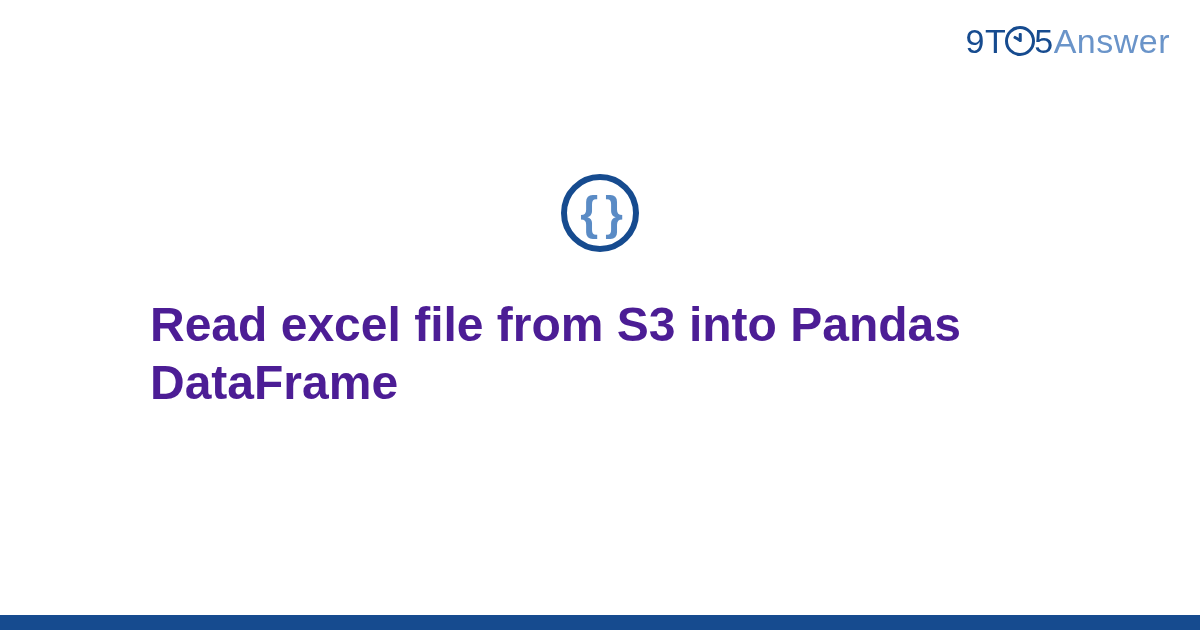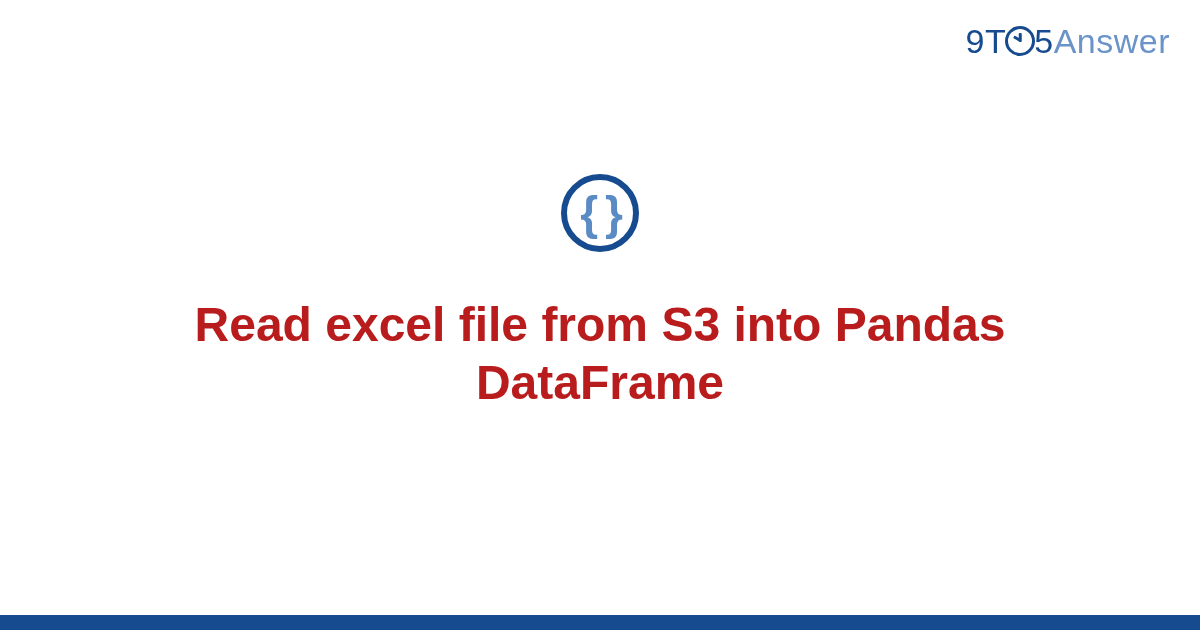--- a/index.html
+++ b/index.html
@@ -96,22 +96,22 @@
       font-size: 46px;
       font-weight: 700;
       color: #5a8bc5;
       font-family: "Segoe UI", Arial, sans-serif;
       line-height: 1;
       letter-spacing: -3px;
     }
     .title {
       font-size: 48px;
       font-weight: 700;
-      color: #b91c1c;
-      text-align: center;
+      color: #4c1d95;
+      text-align: left;
       line-height: 1.2;
       max-width: 900px;
     }
     .bottom-bar {
       position: absolute;
       bottom: 0;
       left: 0;
       width: 100%;
       height: 15px;
       background: #164b8f;

